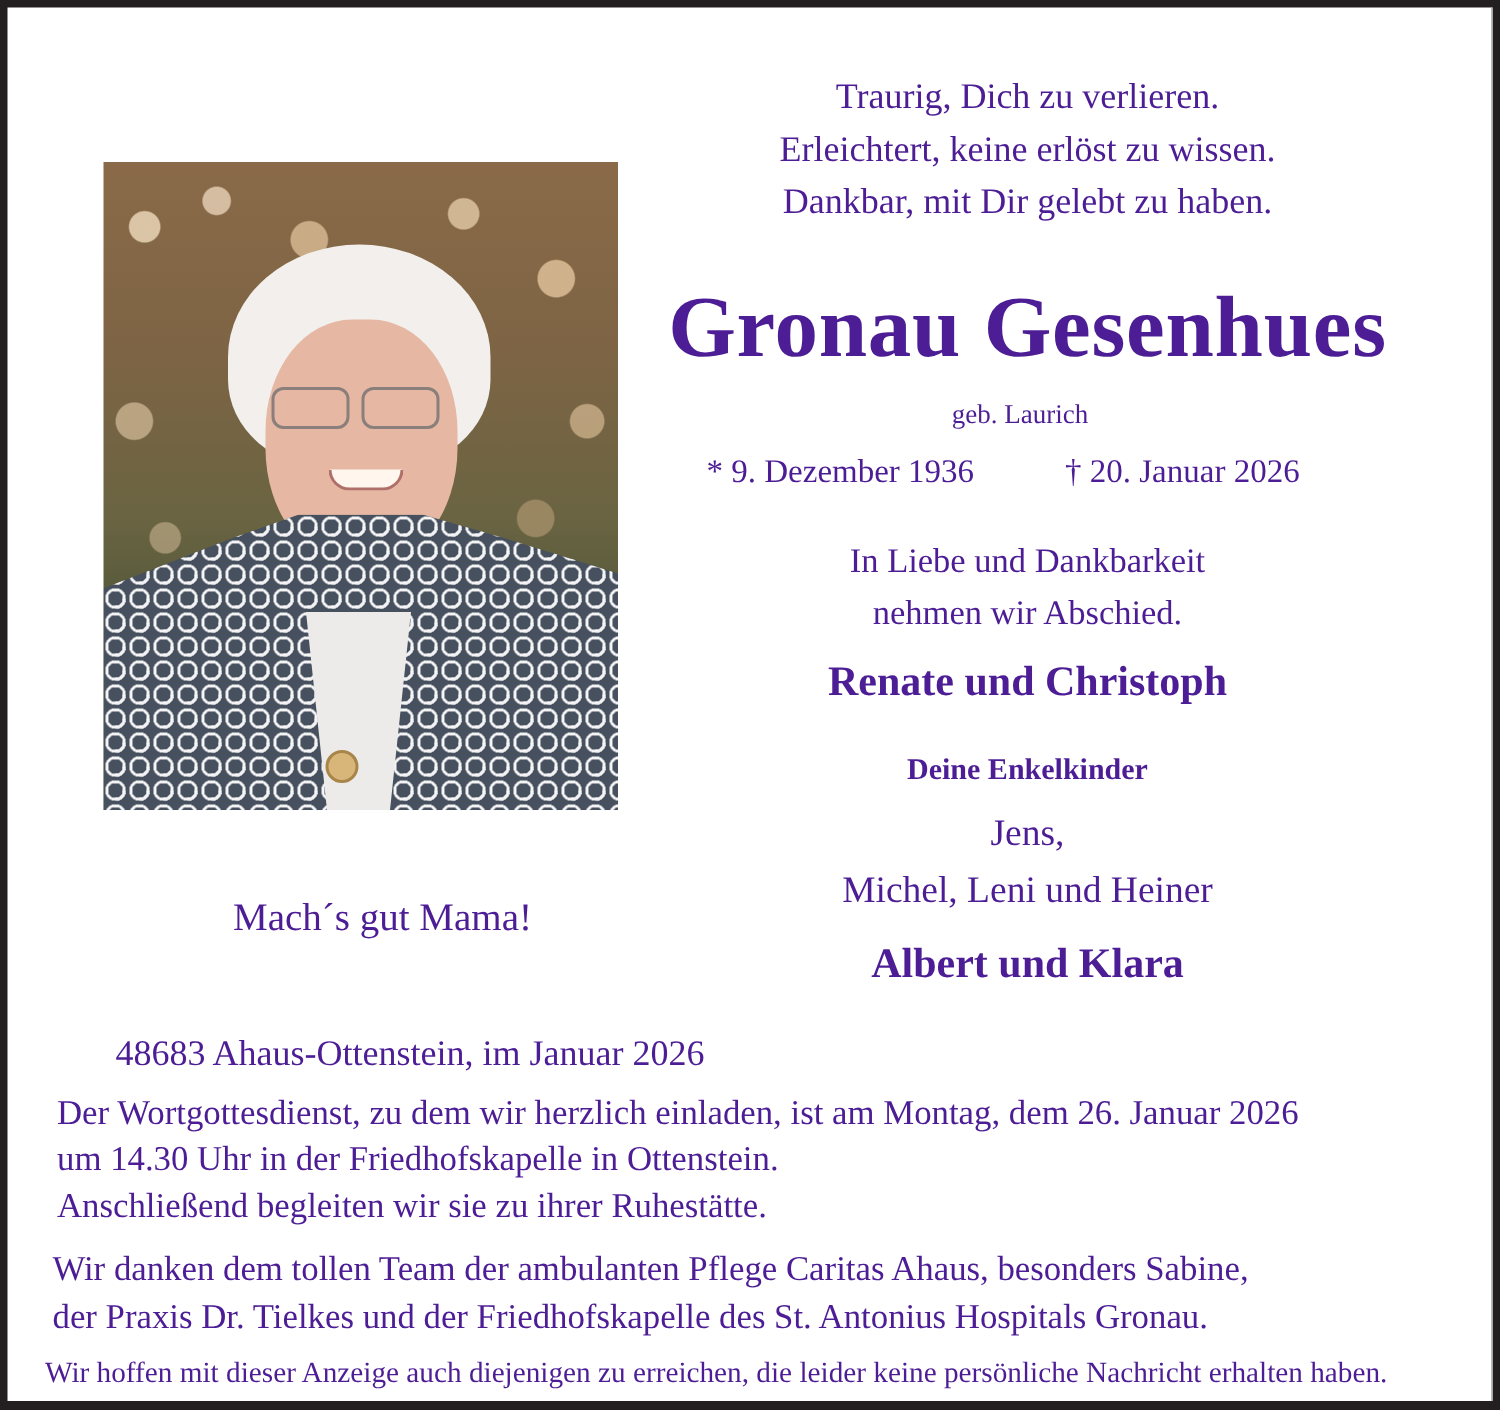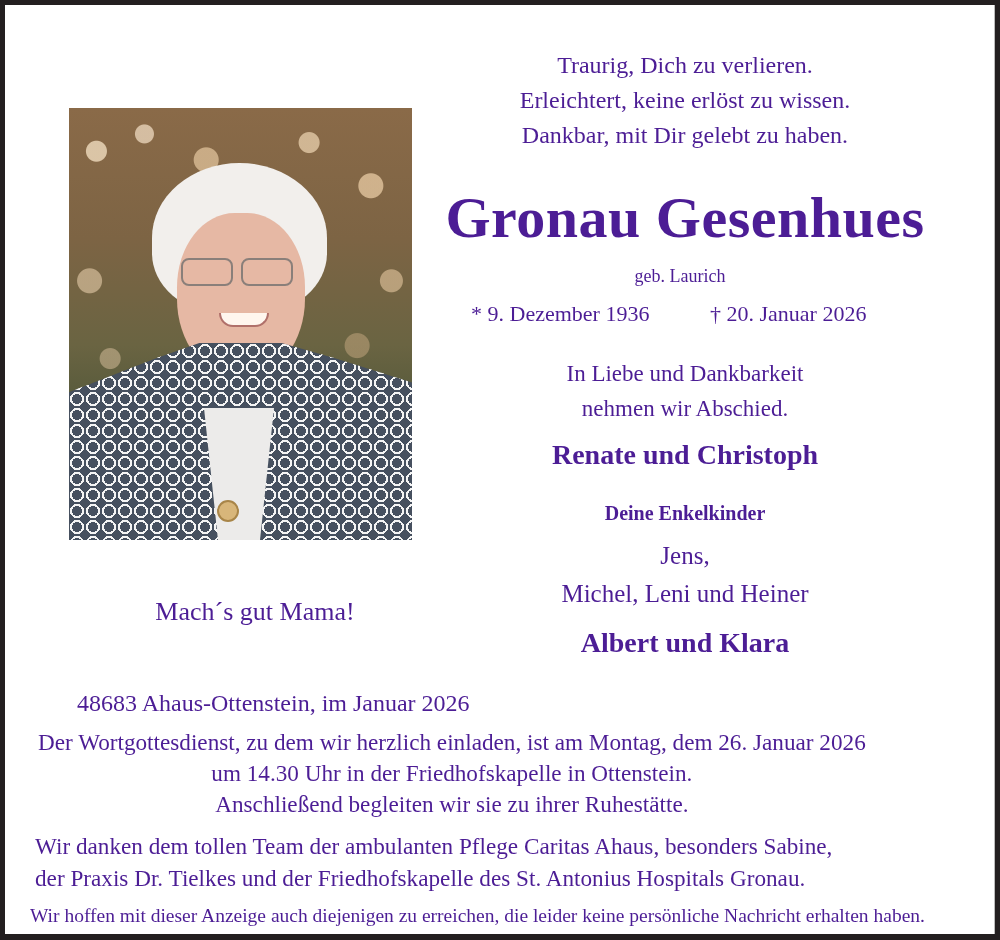--- a/index.html
+++ b/index.html
@@ -14,21 +14,21 @@
   .geb { left:540px; width:270px; top:256px; font-size:18px; line-height:30px; }
   .born { left:466px; top:294px; font-size:22px; line-height:30px;text-align:center; }
   .died { left:705px; top:294px; font-size:22px; line-height:30px; }
   .liebe { left:490px; width:380px; top:351px; font-size:23px; line-height:35px; }
   .b1 { left:490px; width:380px; top:430px; font-size:28px; font-weight:bold; line-height:40px; }
   .b2 { left:490px; width:380px; top:488px; font-size:20px; font-weight:bold; line-height:40px; }
   .enk { left:490px; width:380px; top:532px; font-size:25px; line-height:38px; }
   .b3 { left:490px; width:380px; top:618px; font-size:28px; font-weight:bold; line-height:40px; }
   .mach { left:70px; width:360px; top:589px; font-size:26px; line-height:36px; }
   .place { left:36px; top:682px; font-size:24px; line-height:32px;margin-left:36px; }
-  .service { left:33px; top:722px; font-size:23.2px; line-height:31px;text-align:center; }
+  .service { left:33px; top:722px; font-size:23.2px; line-height:31px; }
   .thanks { left:30px; top:825px; font-size:23.2px; line-height:32px; }
   .hope { left:25px; top:897px; font-size:19.5px; line-height:28px; }
 
   .photo { position:absolute; left:64px; top:103px; width:343px; height:432px; overflow:hidden;
     background:
       radial-gradient(circle at 8% 10%, rgba(240,220,190,0.8) 0 10px, transparent 11px),
       radial-gradient(circle at 22% 6%, rgba(245,225,200,0.7) 0 9px, transparent 10px),
       radial-gradient(circle at 40% 12%, rgba(230,200,160,0.7) 0 12px, transparent 13px),
       radial-gradient(circle at 70% 8%, rgba(240,215,180,0.7) 0 10px, transparent 11px),
       radial-gradient(circle at 88% 18%, rgba(240,210,170,0.7) 0 12px, transparent 13px),

